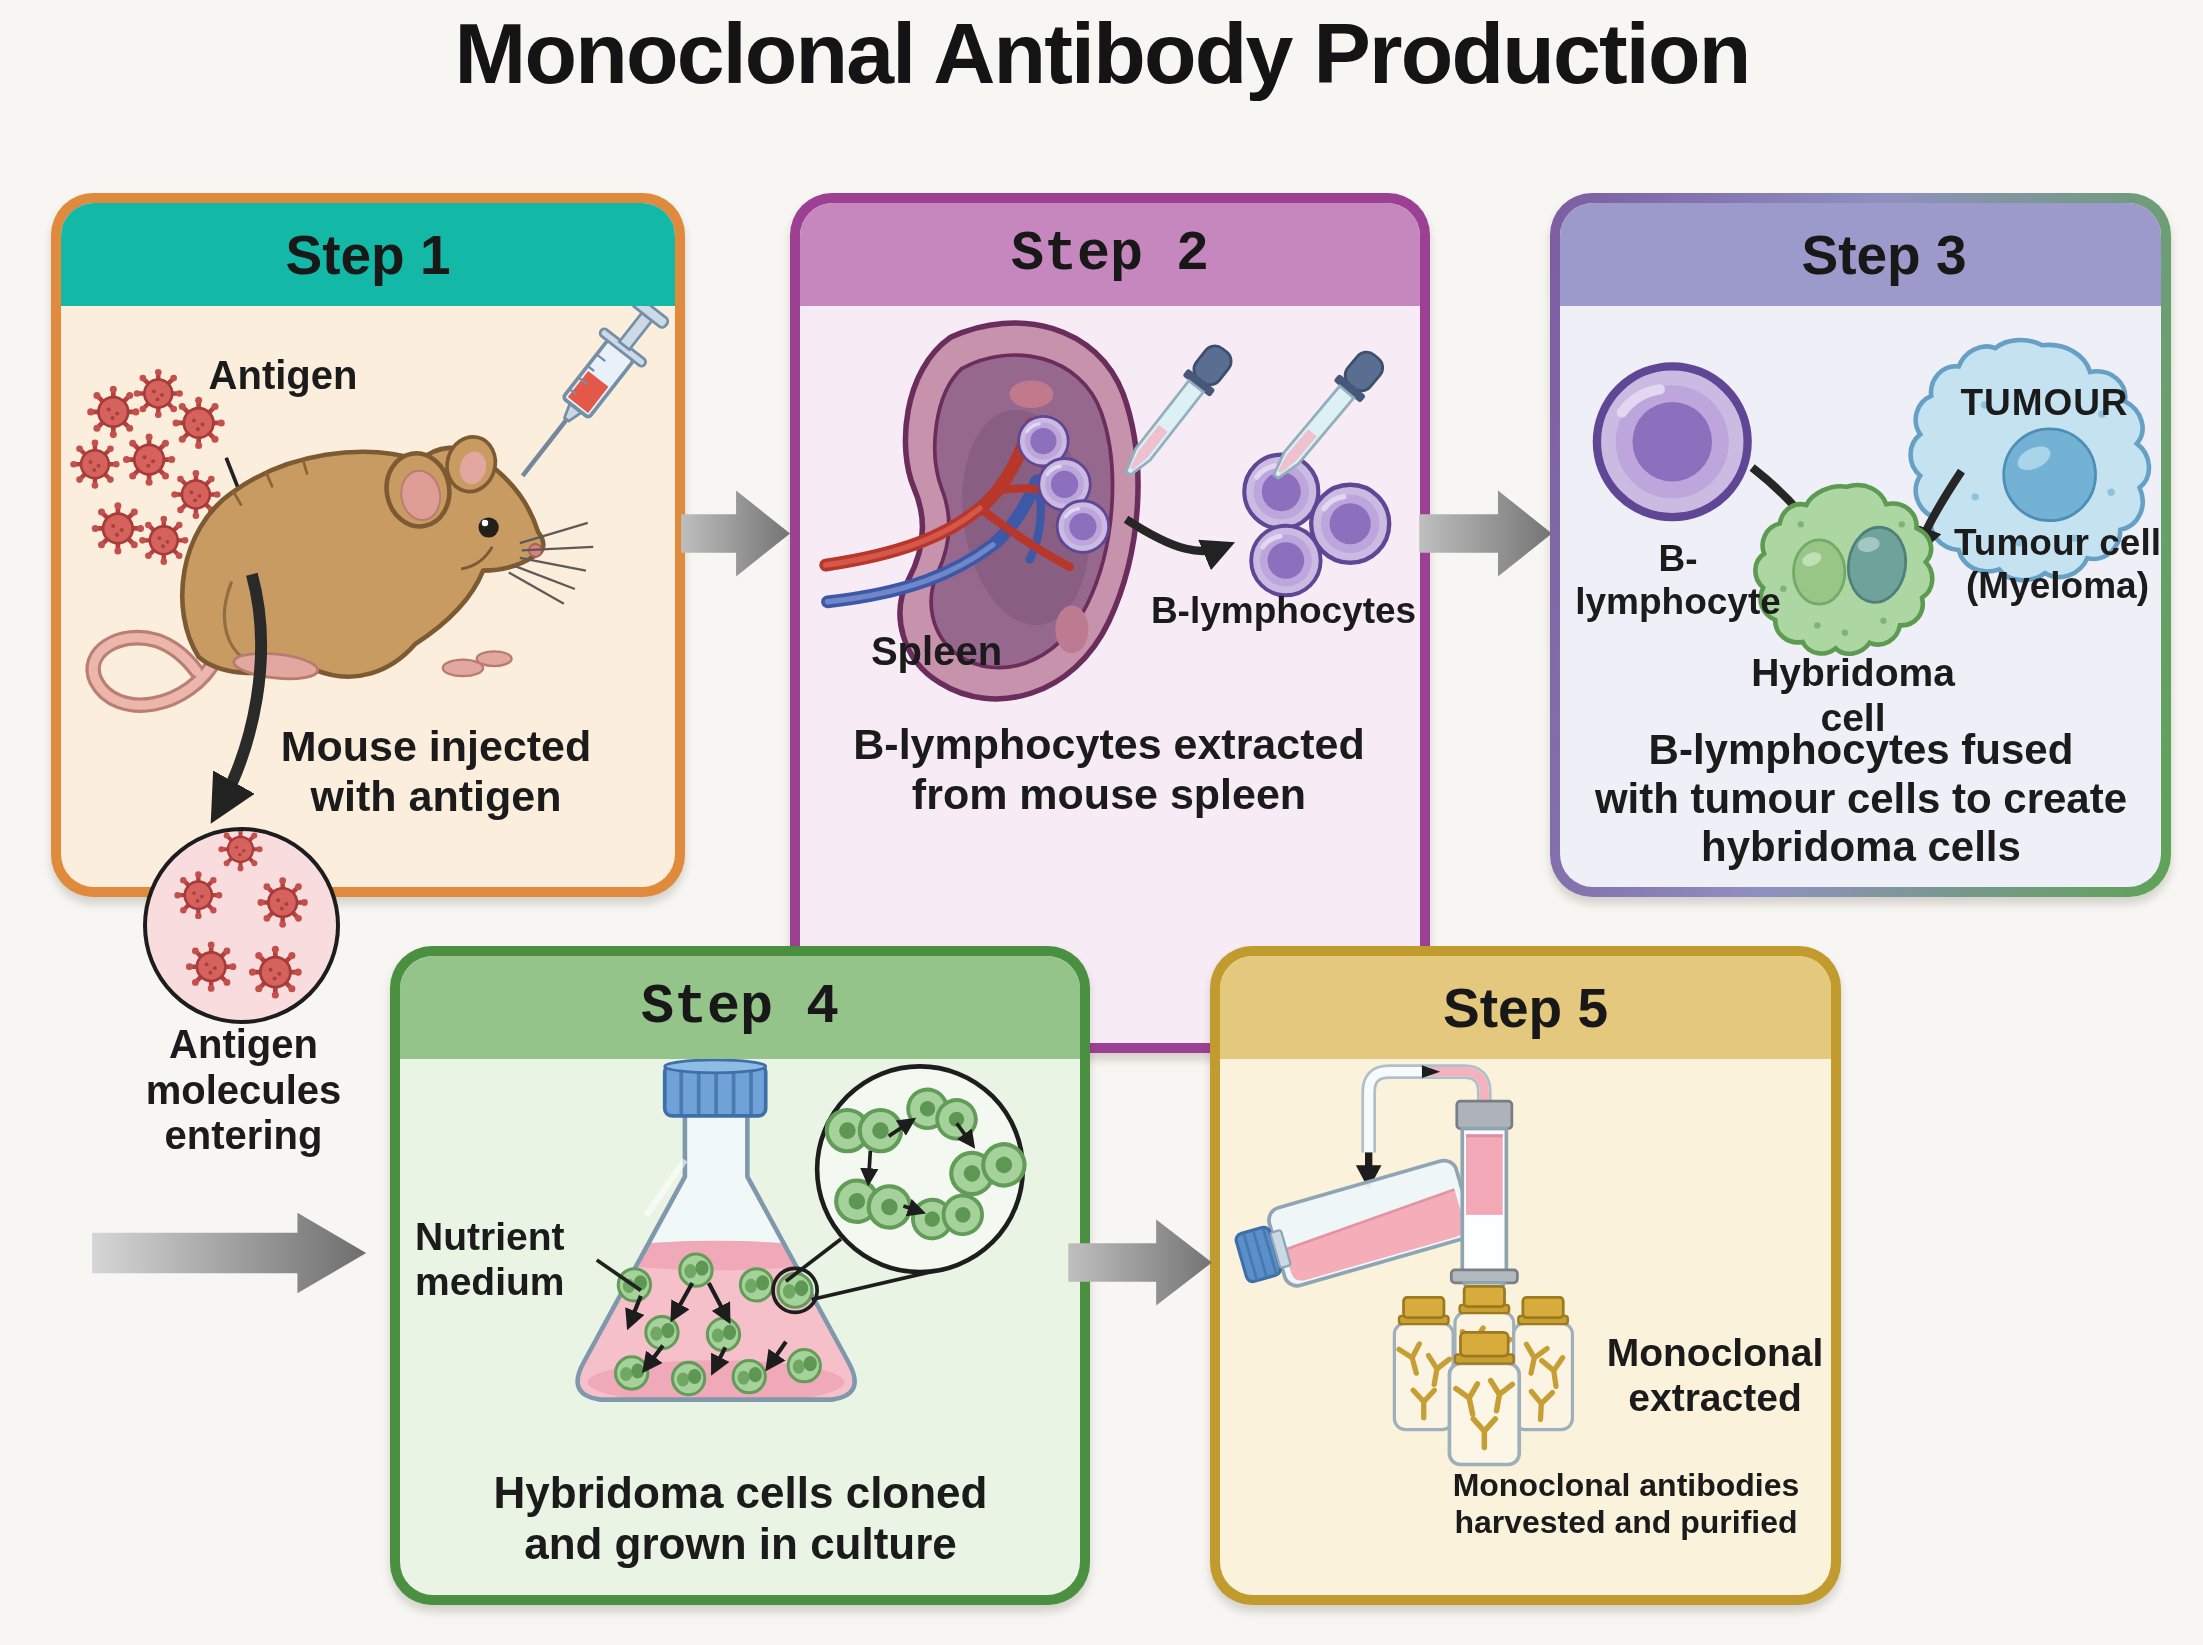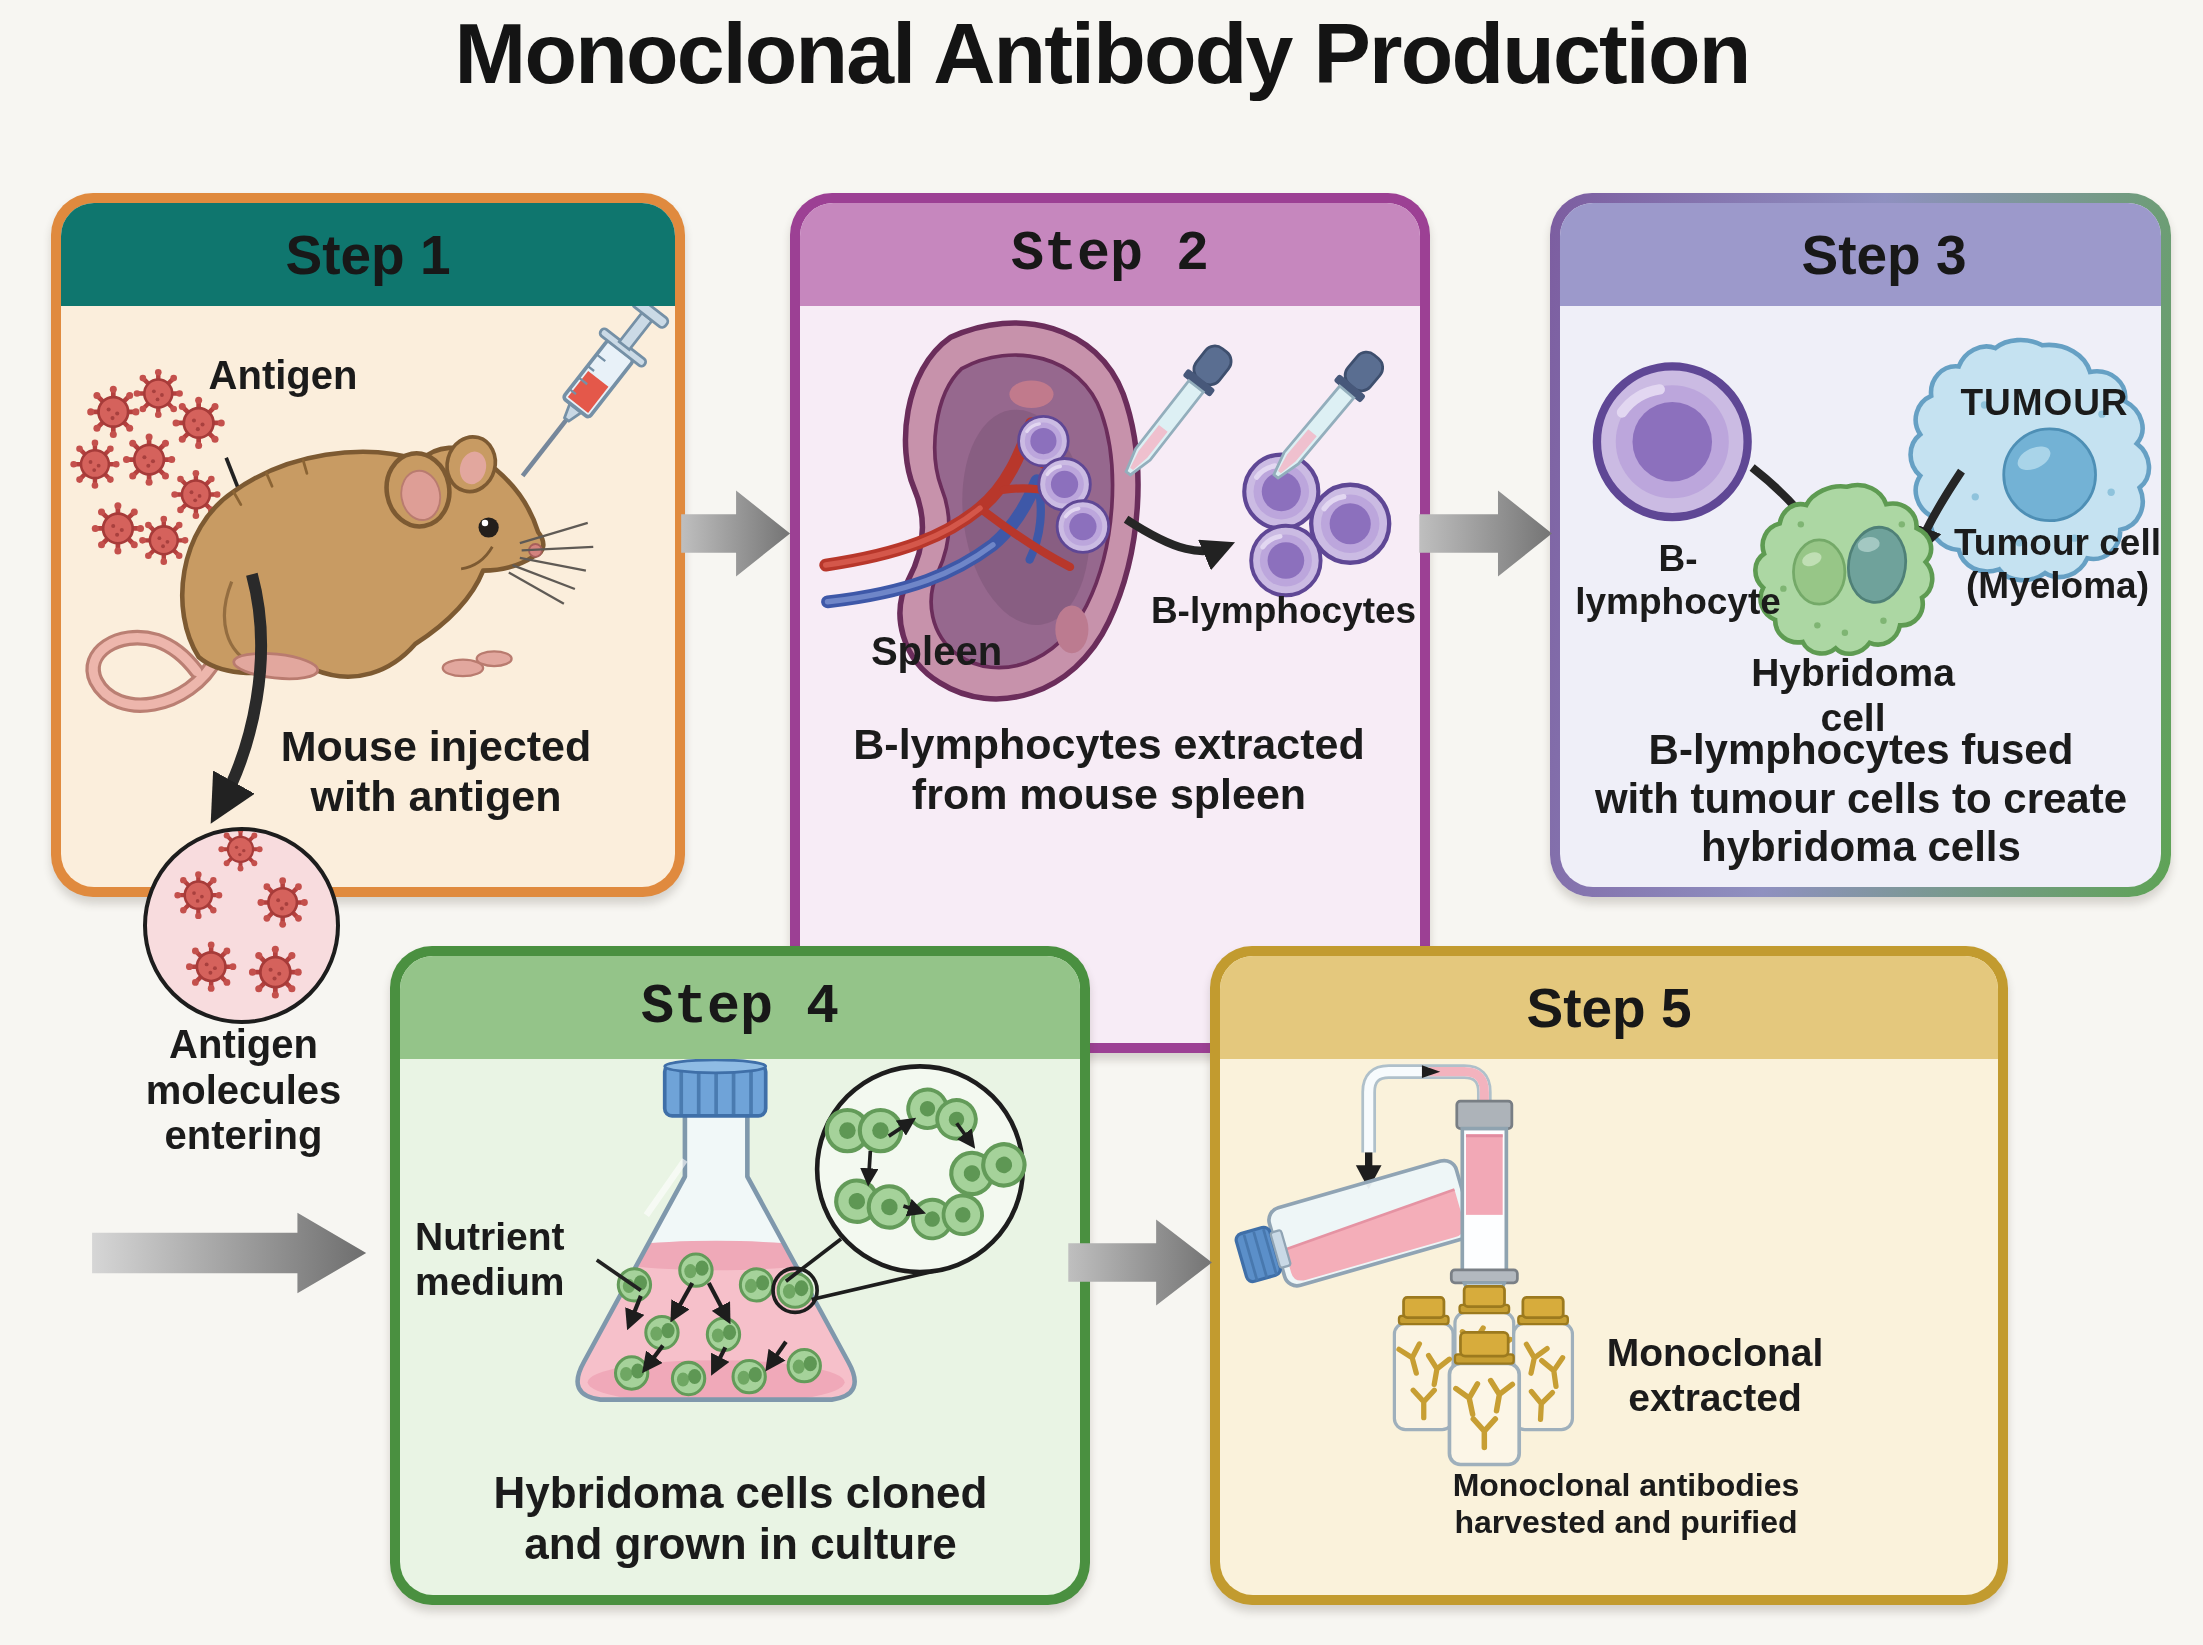--- a/index.html
+++ b/index.html
@@ -9,29 +9,29 @@
   #title{left:0;right:0;top:3.7px;text-align:center;font-size:86px;font-weight:800;
          letter-spacing:-1.8px;color:#141414;}
   .panel{position:absolute;border-radius:42px;padding:10px;box-sizing:border-box;
          box-shadow:0 6.4px 8.3px rgba(60,50,40,0.18);}
   .panel-inner{width:100%;height:100%;border-radius:33px;overflow:hidden;
                display:flex;flex-direction:column;}
   .panel-header{height:103px;flex:0 0 103px;display:flex;align-items:center;justify-content:center;
                 font-size:55px;font-weight:800;color:#181818;}
   .panel-body{flex:1;}
   .p1{left:51px;top:193px;width:634px;height:704px;background:#E08A3E;}
-  .p1 .panel-inner{background:#FBEEDC;} .p1 .panel-header{background:#0f766e;}
+  .p1 .panel-inner{background:#FBEEDC;} .p1 .panel-header{background:#14b8a6;}
   .p2{left:790px;top:193px;width:640px;height:860px;background:#9C4094;font-family:Liberation Mono, monospace;}
   .p2 .panel-inner{background:#F7ECF6;} .p2 .panel-header{background:#C687BE;}
   .p3{left:1550px;top:193px;width:621px;height:704px;
       background:linear-gradient(100deg,#7C5DA0 0%,#8F90C0 45%,#5EA355 100%);}
   .p3 .panel-inner{background:#EFEFF8;} .p3 .panel-header{background:#9C99CB;padding-left:47px;}
   .p4{left:390px;top:946px;width:700px;height:659px;background:#4A9040;font-family:Liberation Mono, monospace;}
   .p4 .panel-inner{background:#E9F4E4;} .p4 .panel-header{background:#94C489;}
-  .p5{left:1210px;top:946px;width:798px;height:659px;background:#C29B2F;}
+  .p5{left:1210px;top:946px;width:631px;height:659px;background:#C29B2F;}
   .p5 .panel-inner{background:#FAF2DB;} .p5 .panel-header{background:#E4C87D;}
   .cap,.lbl{position:absolute;font-weight:700;color:#1B1B1B;text-align:center;line-height:1.16;z-index:6;}
   .ln{display:block;}
   svg.illo{position:absolute;z-index:3;}
   svg.flow{position:absolute;z-index:2;}
   #antigen-circle{position:absolute;left:143px;top:827px;width:197px;height:197px;border-radius:50%;
                   background:#F8DCDE;border:4.6px solid #1D1D1D;box-sizing:border-box;z-index:4;}
 </style>
 </head>
 <body>

